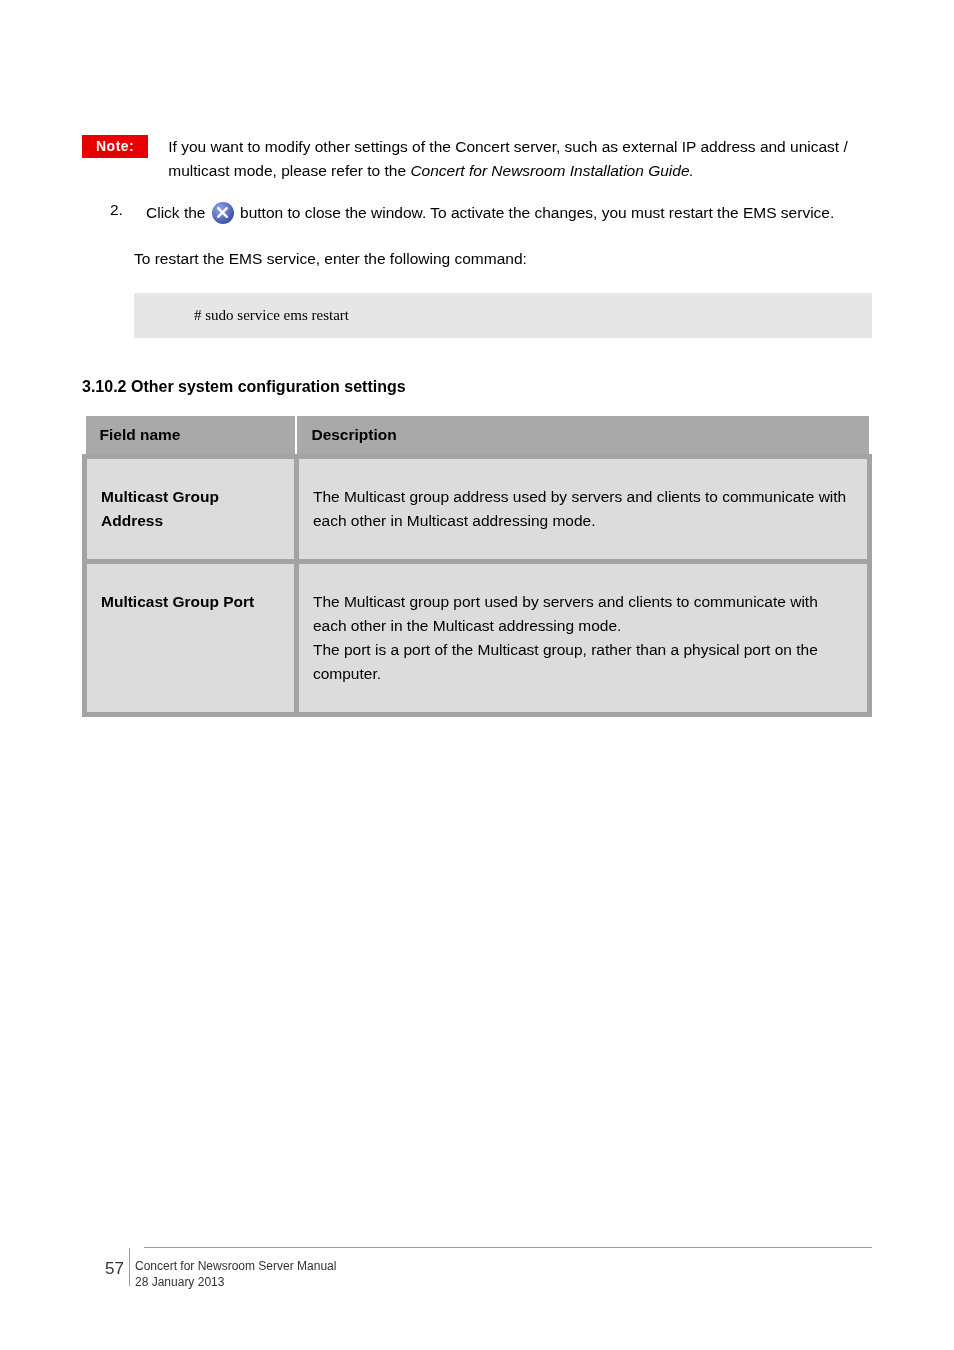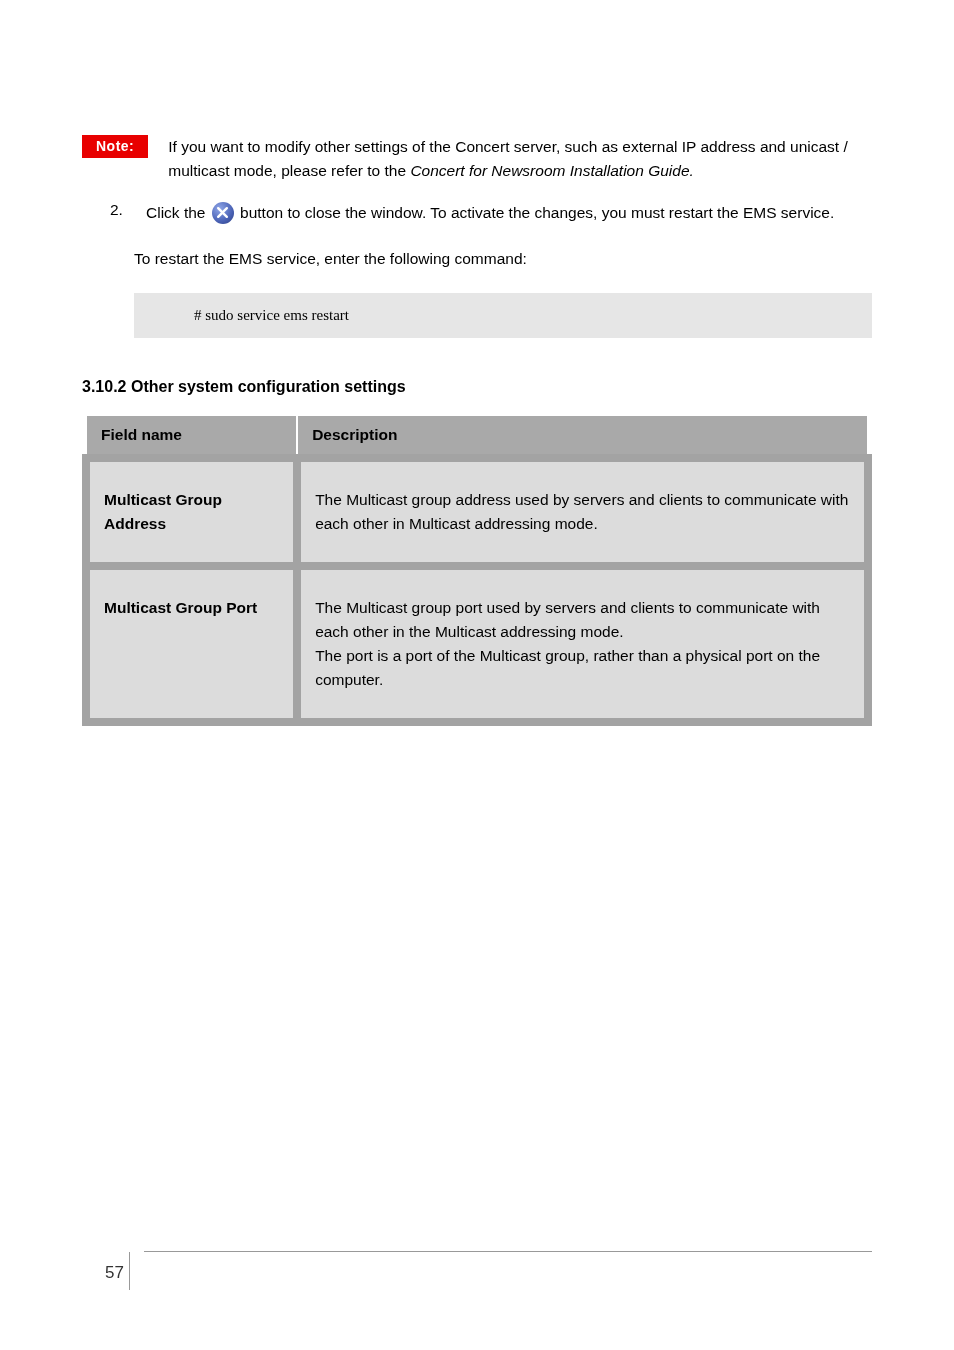--- a/index.html
+++ b/index.html
@@ -92,21 +92,21 @@
     th {
       background: #a9a9a9;
       text-align: left;
       font-weight: bold;
       padding: 10px 14px;
       border: 2px solid #ffffff;
     }
     td {
       background: #dcdcdc;
       padding: 26px 14px;
-      border: 8px solid #a3a3a3;
+      border: 5px solid #a3a3a3;
       vertical-align: top;
       line-height: 1.55;
     }
     td.col1 { width: 27%; font-weight: bold; }
     .footer {
       position: absolute;
       bottom: 60px;
       left: 82px;
       right: 82px;
     }
@@ -198,15 +198,19 @@
     </tr>
   </tbody>
 </table>
 
 <div class="footer">
   <div class="footer-line"></div>
   <div class="footer-content">
     <div class="footer-left">
       <div class="page-num">57</div>
       <div class="vdiv"></div>
+      <div class="footer-text">
+        <div>Concert for Newsroom Server Manual</div>
+        <div>28 January 2013</div>
+      </div>
     </div>
   </div>
 </div>
 
 </body></html>

